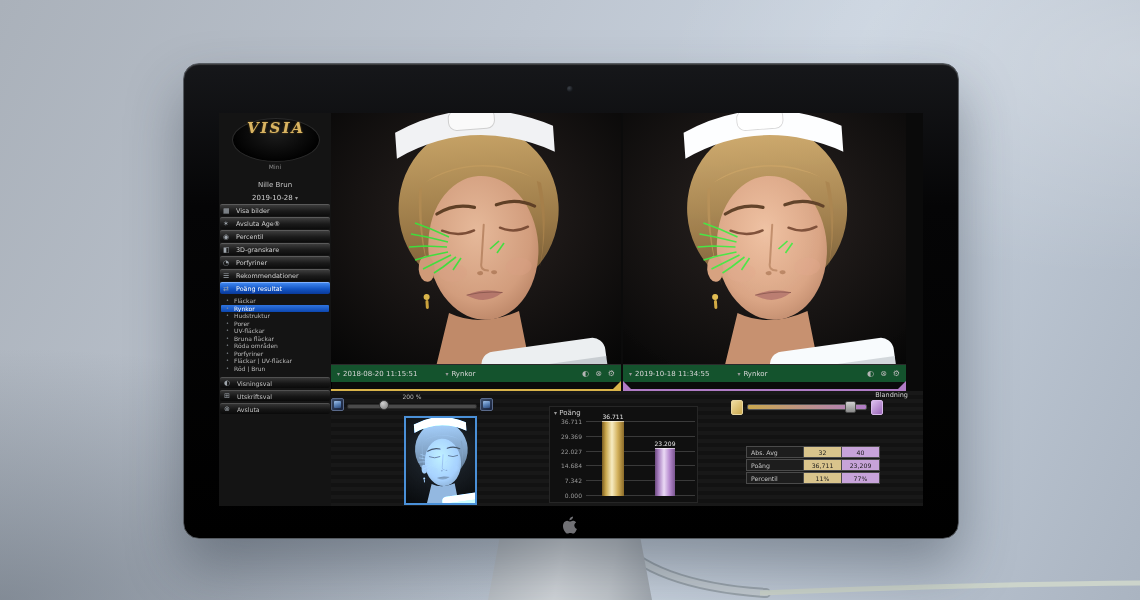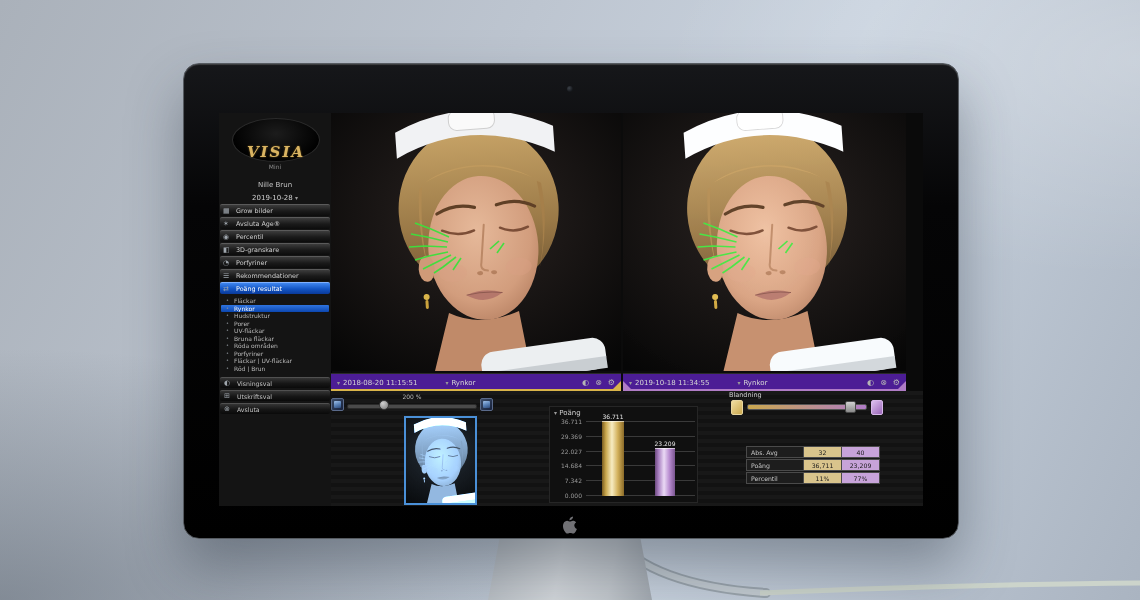--- a/index.html
+++ b/index.html
@@ -19,21 +19,21 @@
        border:1px solid #565b61;border-radius:16px;
        box-shadow:0 28px 55px rgba(35,45,58,.40), inset 0 1px 1px rgba(255,255,255,.18);}
   .camera-dot{position:absolute;left:383px;top:22px;width:6px;height:6px;border-radius:50%;
        background:radial-gradient(circle at 35% 35%,#3c4148,#14161a 70%);}
   .apple{position:absolute;left:379px;top:452px;width:16px;height:18px;opacity:.85;}
   .screen{position:absolute;left:35px;top:49px;width:704px;height:393px;background:#0b0b0b;overflow:hidden;}
   
   .sidebar{position:absolute;left:0;top:0;width:112px;height:393px;background:#141414;border-right:1px solid #000;}
   .logo-oval{position:absolute;left:13px;top:5px;width:86px;height:42px;border-radius:50%;
        background:radial-gradient(ellipse at 50% 35%,#1c1c1c,#000 75%);border:1px solid #2a2a2a;
-       display:flex;align-items:flex-end;justify-content:center;}
+       display:flex;align-items:flex-start;justify-content:center;}
   .logo-text{font-family:"DejaVu Serif","Liberation Serif",serif;font-style:italic;font-weight:bold;
        font-size:15px;letter-spacing:2px;color:#d9b462;text-shadow:0 0 2px #7a5c20;}
   .brand-sub{position:absolute;left:0;top:50px;width:112px;text-align:center;font-size:6px;color:#8a8a8a;}
   .patient{position:absolute;left:0;top:68px;width:112px;text-align:center;font-size:7px;color:#c2c2c2;}
   .session{position:absolute;left:0;top:81px;width:112px;text-align:center;font-size:7px;color:#d0d0d0;}
   .session .car{font-size:6px;color:#9a9a9a;}
   .btn-main{position:absolute;left:1px;width:110px;height:12px;border-radius:2px;
        background:linear-gradient(180deg,#3c3c3c,#1a1a1a 55%,#0c0c0c);border-top:1px solid #5a5a5a;
        color:#cfcfcf;font-size:6.4px;line-height:12px;box-sizing:border-box;padding-left:16px;
        white-space:nowrap;overflow:hidden;}
@@ -48,21 +48,21 @@
        color:#c4c4c4;font-size:6.2px;line-height:11px;box-sizing:border-box;padding-left:17px;
        white-space:nowrap;overflow:hidden;}
   .btn-small .ic{position:absolute;left:4px;top:0;font-size:7px;color:#9fa6ad;}
   
   .pane{position:absolute;top:0;height:258px;background:#000;overflow:hidden;}
   .pane.left{left:112px;width:290px;}
   .pane.right{left:404px;width:283px;}
   .edge-strip{position:absolute;left:687px;top:0;width:17px;height:393px;background:#0a0a0a;}
   .portrait{width:100%;height:100%;display:block;}
   .pane.right .portrait{filter:brightness(1.05) saturate(.95);}
-  .datebar{position:absolute;top:260px;height:18px;background:#4c1d95;border-top:1px solid #2a2a2a;
+  .datebar{position:absolute;top:251px;height:18px;background:#14532d;border-top:1px solid #2a2a2a;
        display:flex;align-items:center;color:#d6d6d6;font-size:7px;box-sizing:border-box;padding:0 6px;}
   .datebar.left{left:112px;width:290px;}
   .datebar.right{left:404px;width:283px;}
   .datebar .car{color:#9a9a9a;font-size:6px;margin-right:3px;}
   .datebar .mode{margin-left:28px;}
   .datebar .sp{flex:1;}
   .datebar .tic{color:#b5b5b5;font-size:8px;margin-left:6px;}
   .accent{position:absolute;top:276px;height:2px;}
   .accent.left{left:112px;width:290px;background:#d9b44a;}
   .accent.right{left:404px;width:283px;background:#b07cc6;}
@@ -90,21 +90,21 @@
   .plot{position:absolute;left:36px;top:14px;width:109px;height:74px;}
   .grid{position:absolute;left:0;width:109px;height:1px;background:#3a3a3a;}
   .ytick{position:absolute;left:0;width:32px;text-align:right;font-size:6px;color:#9a9a9a;}
   .bar{position:absolute;border-top:1px solid rgba(255,255,255,.6);}
   .bar.gold{left:52px;top:14px;width:22px;height:74px;
        background:linear-gradient(90deg,#7a5c20 0%,#caa84e 18%,#f7ecc2 45%,#d2b05a 72%,#8a6a28 100%);}
   .bar.purp{left:105px;top:41px;width:20px;height:47px;
        background:linear-gradient(90deg,#6d4a80 0%,#a87fc0 18%,#ead9f5 45%,#b88cd0 72%,#7a5590 100%);}
   .bar-label{position:absolute;font-size:6px;color:#e8e8e8;text-align:center;width:40px;}
   .bar-label.b1{left:43px;top:6px;} .bar-label.b2{left:95px;top:33px;}
-  .blend-label{position:absolute;left:398px;top:0px;width:157px;text-align:left;font-size:6.5px;color:#cfcfcf;}
+  .blend-label{position:absolute;left:420px;top:0px;width:157px;text-align:right;font-size:6.5px;color:#cfcfcf;}
   .btrack{position:absolute;left:416px;top:13px;width:118px;height:4px;border-radius:2px;border:1px solid #555;
        background:linear-gradient(90deg,#caa84e,#b07cc6);}
   .bknob{position:absolute;left:514px;top:10px;width:9px;height:10px;border-radius:2px;
        background:linear-gradient(180deg,#d0d0d0,#8a8a8a);border:1px solid #4a4a4a;}
   .swatch{position:absolute;top:9px;width:10px;height:13px;border-radius:2px;}
   .swatch.gold{left:400px;background:linear-gradient(135deg,#f0dda0,#caa84e);border:1px solid #e8d6a0;}
   .swatch.purp{left:540px;background:linear-gradient(135deg,#dcc0ee,#9a66b8);border:1px solid #d8b8ea;}
   .table{position:absolute;left:415px;top:55px;width:135px;}
   .trow{display:flex;height:12px;margin-bottom:1px;}
   .tlabel{width:58px;background:#1d1d1d;border:1px solid #4a4a4a;color:#c8c8c8;font-size:6.2px;
@@ -199,21 +199,21 @@
       <div class="logo-oval">
         <span class="logo-text">VISIA</span>
       </div>
       <div class="brand-sub">Mini</div>
       <div class="patient">Nille Brun</div>
       <div class="session">
         <span>2019-10-28</span>
         <span class="car">▾</span>
       </div>
 
-      <div class="btn-main" style="top:91px"><span class="ic">▦</span><span>Grow bilder</span></div>
+      <div class="btn-main" style="top:91px"><span class="ic">▦</span><span>Visa bilder</span></div>
       <div class="btn-main" style="top:104px"><span class="ic">✶</span><span>Avsluta Age®</span></div>
       <div class="btn-main" style="top:117px"><span class="ic">◉</span><span>Percentil</span></div>
       <div class="btn-main" style="top:130px"><span class="ic">◧</span><span>3D-granskare</span></div>
       <div class="btn-main" style="top:143px"><span class="ic">◔</span><span>Porfyriner</span></div>
       <div class="btn-main" style="top:156px"><span class="ic">☰</span><span>Rekommendationer</span></div>
       <div class="btn-main sel" style="top:169px"><span class="ic">⇄</span><span>Poäng resultat</span></div>
 
       <div class="sub-item" style="top:184px"><span class="dot">•</span><span>Fläckar</span></div>
       <div class="sub-item sel" style="top:191.5px"><span class="dot">•</span><span>Rynkor</span></div>
       <div class="sub-item" style="top:199px"><span class="dot">•</span><span>Hudstruktur</span></div>

